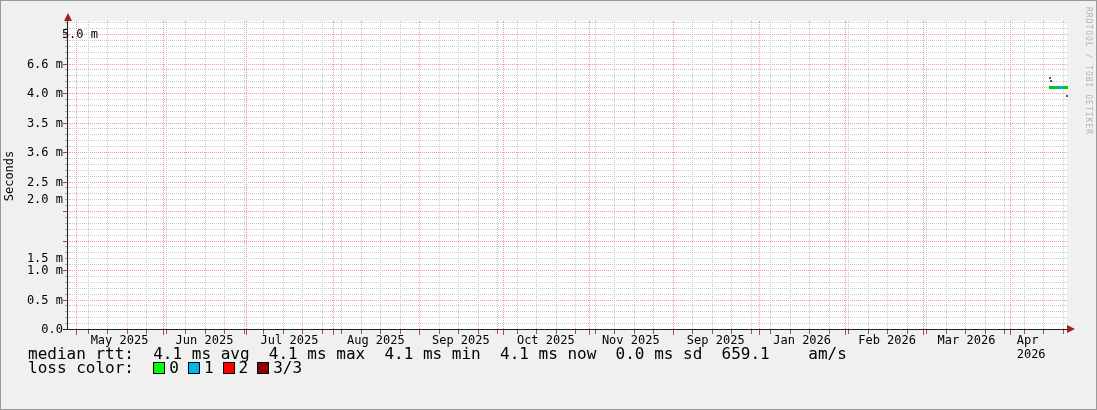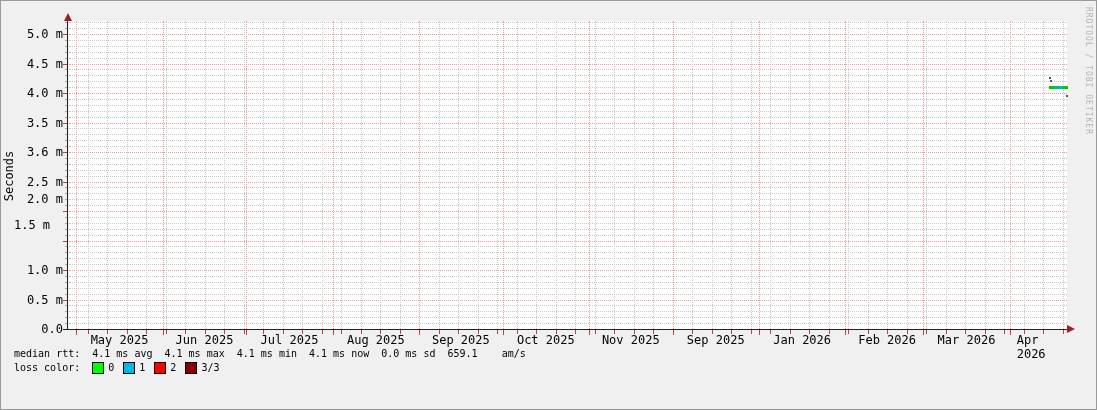--- a/index.html
+++ b/index.html
@@ -19,21 +19,21 @@
   .yaxis{position:absolute; left:66px; top:18px; width:1px; height:310px; background:#222;}
   .xaxis{position:absolute; left:62px; top:328px; width:1005px; height:1px; background:#222;}
   .yarrow{position:absolute; left:63px; top:12px; width:0; height:0;
           border-left:4px solid transparent; border-right:4px solid transparent;
           border-bottom:8px solid #a02020;}
   .xarrow{position:absolute; left:1066px; top:324px; width:0; height:0;
           border-top:4px solid transparent; border-bottom:4px solid transparent;
           border-left:8px solid #a02020;}
   .ytick-label{position:absolute; left:0; width:62px; text-align:right; font-size:12px; line-height:14px;}
   .xtick-label{position:absolute; top:332px; transform:translateX(-50%); font-size:12px;}
-  .legend{position:absolute; left:13px; top:346px; font-size:10px; line-height:14px;}
+  .legend{position:absolute; left:27px; top:346px; font-size:16px; line-height:14px;}
   .lrow{white-space:pre; height:14px; display:flex; align-items:center;}
   .lossbox{display:inline-block; width:10px; height:10px; border:1px solid #000; margin-right:4px;}
   .losslbl{margin-right:9px; white-space:pre;}
   .timestamp{position:absolute; right:13px; top:389px; font-size:12px;}
 </style>
 </head>
 <body>
 
 <div class="frame">
   <div class="watermark">RRDTOOL / TOBI OETIKER</div>
@@ -272,28 +272,28 @@
       <div style="position: absolute; left: 245.31px; top: 329px; width: 0px; height: 5px; border-left: 1px solid rgb(192, 64, 64);"></div>
       <div style="position: absolute; left: 331.679px; top: 329px; width: 0px; height: 5px; border-left: 1px solid rgb(192, 64, 64);"></div>
       <div style="position: absolute; left: 418.049px; top: 329px; width: 0px; height: 5px; border-left: 1px solid rgb(192, 64, 64);"></div>
       <div style="position: absolute; left: 501.632px; top: 329px; width: 0px; height: 5px; border-left: 1px solid rgb(192, 64, 64);"></div>
       <div style="position: absolute; left: 588.001px; top: 329px; width: 0px; height: 5px; border-left: 1px solid rgb(192, 64, 64);"></div>
       <div style="position: absolute; left: 671.584px; top: 329px; width: 0px; height: 5px; border-left: 1px solid rgb(192, 64, 64);"></div>
       <div style="position: absolute; left: 757.953px; top: 329px; width: 0px; height: 5px; border-left: 1px solid rgb(192, 64, 64);"></div>
       <div style="position: absolute; left: 844.322px; top: 329px; width: 0px; height: 5px; border-left: 1px solid rgb(192, 64, 64);"></div>
       <div style="position: absolute; left: 922.333px; top: 329px; width: 0px; height: 5px; border-left: 1px solid rgb(192, 64, 64);"></div>
       <div style="position: absolute; left: 1008.7px; top: 329px; width: 0px; height: 5px; border-left: 1px solid rgb(192, 64, 64);"></div>
-      <div class="ytick-label" style="position: absolute; top: 26px;">5.0 m</div>
-      <div class="ytick-label" style="position: absolute; top: 55.5px;">4.5 m</div>
+      <div class="ytick-label" style="position: absolute; top: 26px; padding-left: 35px;">5.0 m</div>
+      <div class="ytick-label" style="position: absolute; top: 55.5px;">6.6 m</div>
       <div class="ytick-label" style="position: absolute; top: 85px;">4.0 m</div>
       <div class="ytick-label" style="position: absolute; top: 114.5px;">3.5 m</div>
       <div class="ytick-label" style="position: absolute; top: 144px;">3.6 m</div>
       <div class="ytick-label" style="position: absolute; top: 173.5px;">2.5 m</div>
       <div class="ytick-label" style="position: absolute; top: 191px;">2.0 m</div>
-      <div class="ytick-label" style="position: absolute; top: 217px; text-align: center;">1.5 m</div>
+      <div class="ytick-label" style="position: absolute; top: 250px;">1.5 m</div>
       <div class="ytick-label" style="position: absolute; top: 262px;">1.0 m</div>
       <div class="ytick-label" style="position: absolute; top: 291.5px;">0.5 m</div>
       <div class="ytick-label" style="position: absolute; top: 321px;">0.0</div>
       <div class="xtick-label" style="position: absolute; left: 118.543px;">May 2025</div>
       <div class="xtick-label" style="position: absolute; left: 203.519px;">Jun 2025</div>
       <div class="xtick-label" style="position: absolute; left: 288.495px;">Jul 2025</div>
       <div class="xtick-label" style="position: absolute; left: 374.864px;">Aug 2025</div>
       <div class="xtick-label" style="position: absolute; left: 459.84px;">Sep 2025</div>
       <div class="xtick-label" style="position: absolute; left: 544.816px;">Oct 2025</div>
       <div class="xtick-label" style="position: absolute; left: 629.792px;">Nov 2025</div>

